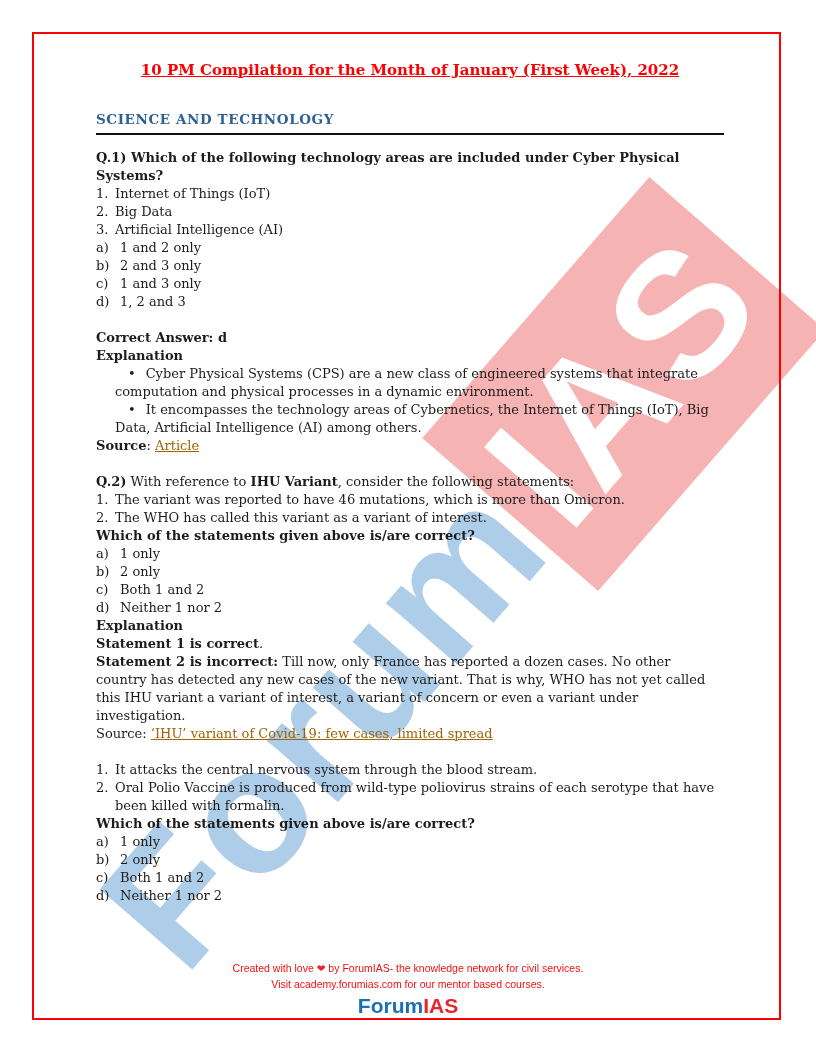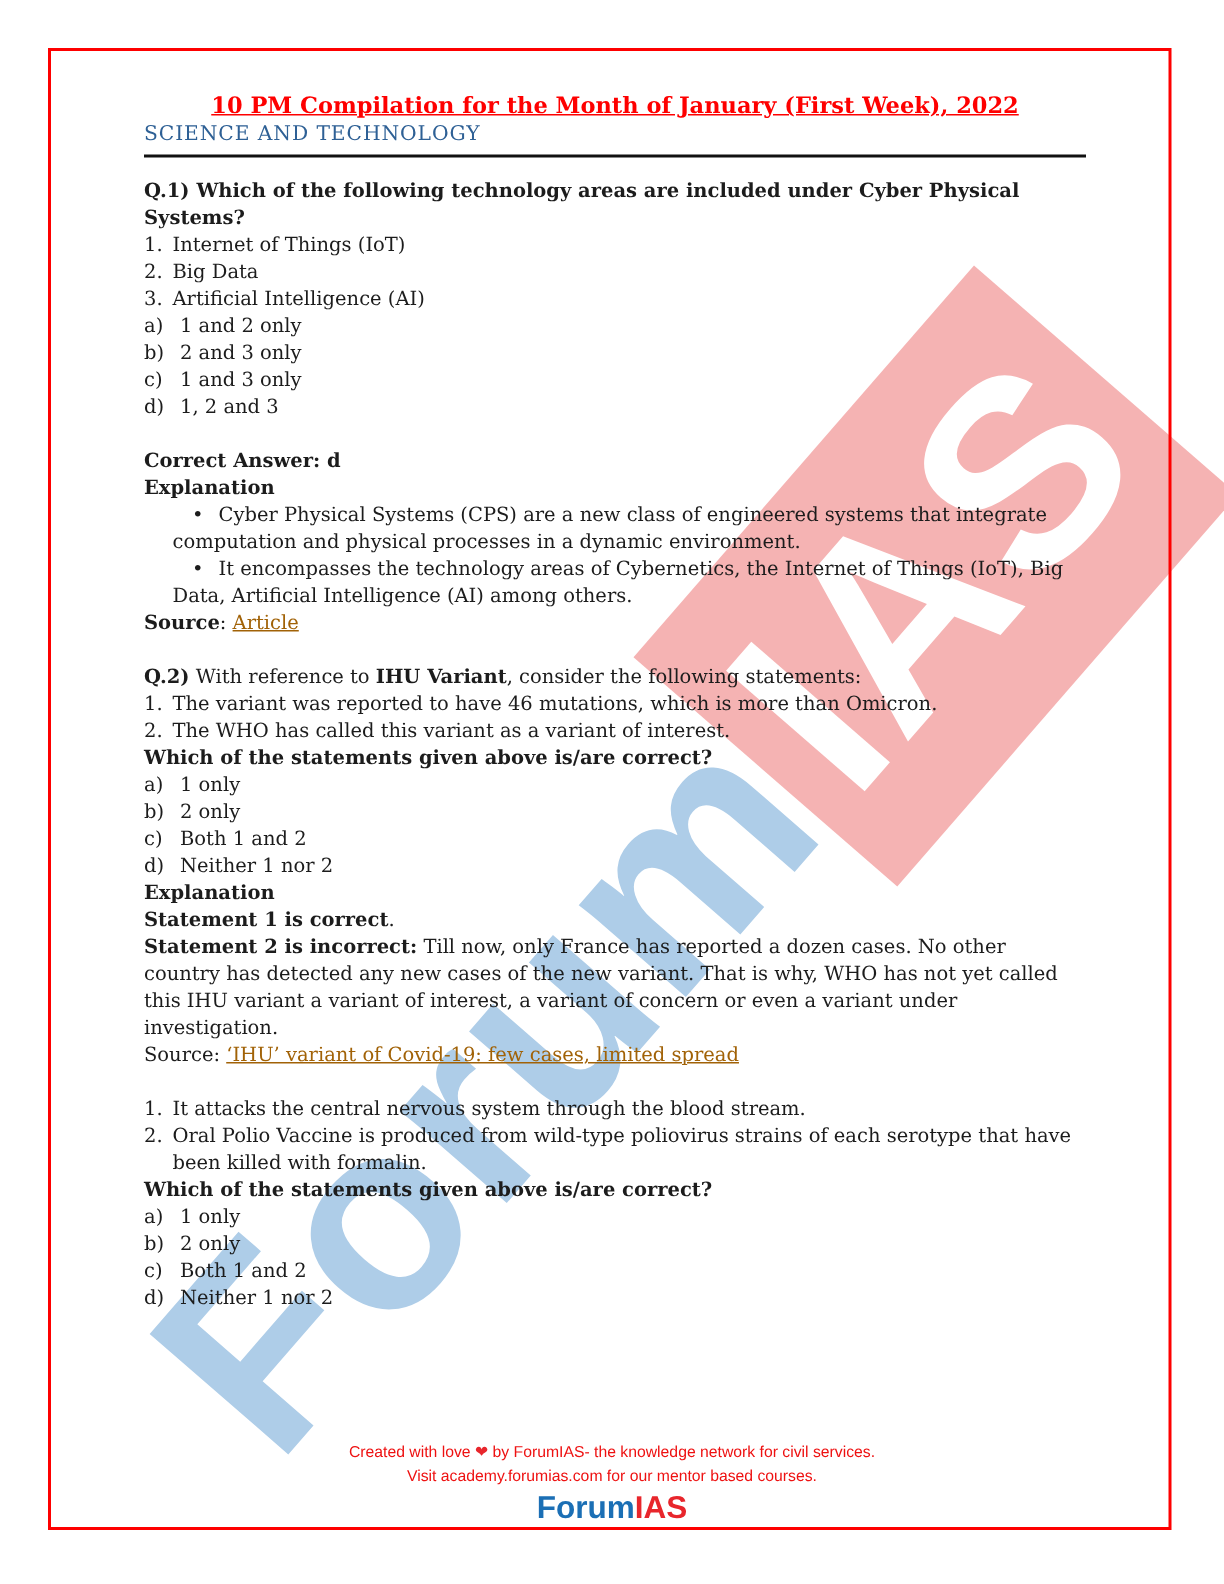--- a/index.html
+++ b/index.html
@@ -10,21 +10,21 @@
   
   .watermark { position:absolute; left:437px; top:595px; transform:translate(-50%,-50%) rotate(-49deg);
                white-space:nowrap; font-family:"Liberation Sans", sans-serif; font-weight:bold;
                font-size:178px; z-index:1; letter-spacing:2px; }
   .wm-forum { color:#aecde8; }
   .wm-ias   { background:#f5b3b3; color:#ffffff; padding:14px 22px 20px 22px; }
   
   .content { position:absolute; left:96px; top:60px; width:628px; z-index:2; }
   .doc-title { text-align:center; color:#fe0000; font-weight:bold; font-size:15px; line-height:20px;
                text-decoration:underline; }
-  .section-heading { color:#2e6095; font-weight:normal; font-size:13.5px; letter-spacing:0.6px; }
+  .section-heading { margin-top:30px; color:#2e6095; font-weight:bold; font-size:13.5px; letter-spacing:0.6px; }
   .section-rule { border-top:2px solid #111; margin-top:5px; }
   .line { min-height:18px; }
   .b { font-weight:bold; }
   .mt14 { margin-top:14px; }
   .mt18 { margin-top:18px; }
   .li  { display:flex; }
   .li .num { flex:none; width:19px; }
   .li .txt { flex:1; }
   .opt { display:flex; }
   .opt .key { flex:none; width:24px; }

